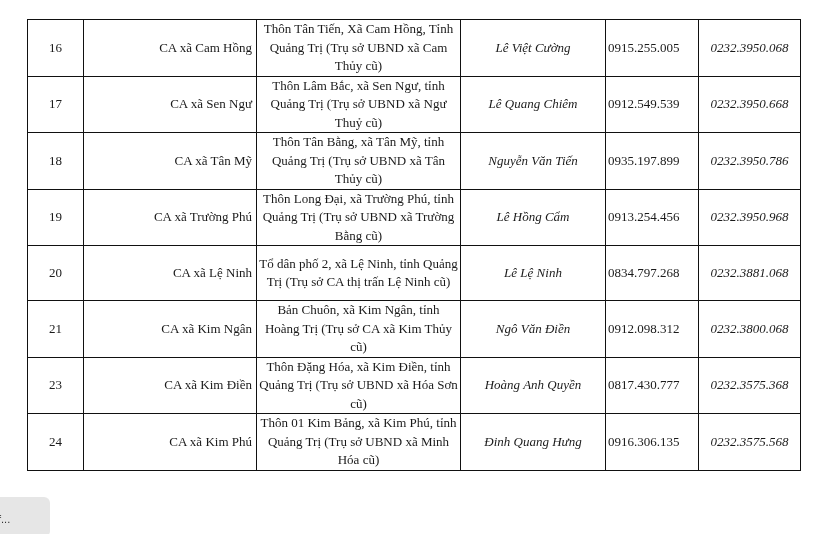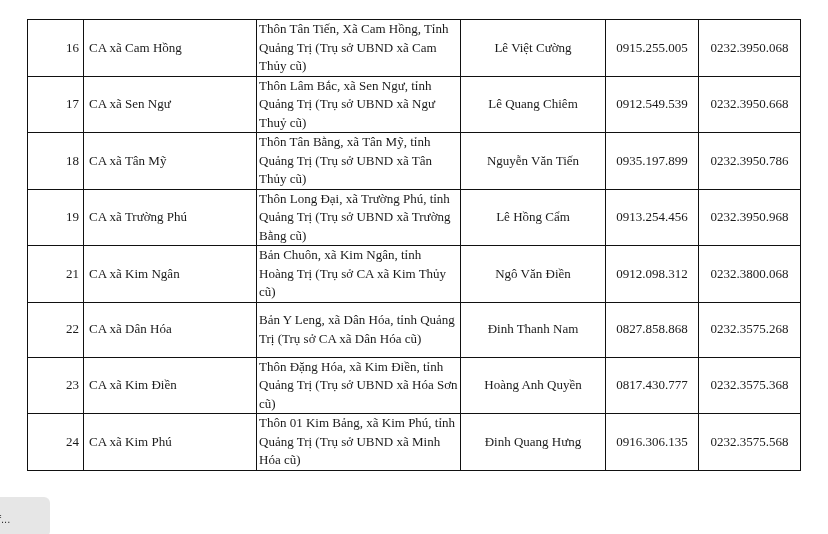--- a/index.html
+++ b/index.html
@@ -24,26 +24,26 @@
       font-size: 13px;
       line-height: 18.5px;
     }
     .doc-table td {
       border: 1px solid #111111;
       padding: 0 4px;
       height: 55px;
       vertical-align: middle;
       box-sizing: border-box;
     }
-    .c-stt { width: 56px; text-align: right; }
-    .c-unit { width: 173px; text-align: left; padding-left: 5px !important; }
-    .c-addr { width: 204px; padding: 0 2px !important; margin-top: 28px; }
-    .c-name { width: 145px; text-align: center; }
-    .c-mobile { width: 93px; text-align: center; padding: 0 2px !important; }
-    .c-phone { width: 102px; text-align: center; padding: 0 2px !important; }
+    .c-stt { width: 56px; text-align: center; }
+    .c-unit { width: 173px; text-align: right; padding-left: 5px !important; }
+    .c-addr { width: 204px; text-align: center; padding: 0 2px !important; margin-top: 28px; }
+    .c-name { width: 145px; text-align: center; font-style: italic; }
+    .c-mobile { width: 93px; padding: 0 2px !important; }
+    .c-phone { width: 102px; text-align: center; padding: 0 2px !important; font-style: italic; }
 
     .overlay-chip {
       position: absolute;
       left: -10px;
       top: 497px;
       width: 60px;
       height: 40px;
       background: #e6e6e6;
       border-radius: 6px;
       font-family: "Liberation Sans", "DejaVu Sans", sans-serif;
@@ -86,34 +86,34 @@
     </tr>
     <tr>
       <td class="c-stt">19</td>
       <td class="c-unit">CA xã Trường Phú</td>
       <td class="c-addr">Thôn Long Đại, xã Trường Phú, tỉnh Quảng Trị (Trụ sở UBND xã Trường Bằng cũ)</td>
       <td class="c-name">Lê Hồng Cẩm</td>
       <td class="c-mobile">0913.254.456</td>
       <td class="c-phone">0232.3950.968</td>
     </tr>
     <tr>
+      <td class="c-stt">20</td>
+      <td class="c-unit">CA xã Lệ Ninh</td>
+      <td class="c-addr">Tổ dân phố 2, xã Lệ Ninh, tỉnh Quảng Trị (Trụ sở CA thị trấn Lệ Ninh cũ)</td>
+      <td class="c-name">Lê Lệ Ninh</td>
+      <td class="c-mobile">0834.797.268</td>
+      <td class="c-phone">0232.3881.068</td>
+    </tr>
+    <tr>
       <td class="c-stt">21</td>
       <td class="c-unit">CA xã Kim Ngân</td>
       <td class="c-addr">Bản Chuôn, xã Kim Ngân, tỉnh Hoàng Trị (Trụ sở CA xã Kim Thủy cũ)</td>
       <td class="c-name">Ngô Văn Điền</td>
       <td class="c-mobile">0912.098.312</td>
       <td class="c-phone">0232.3800.068</td>
-    </tr>
-    <tr>
-      <td class="c-stt">22</td>
-      <td class="c-unit">CA xã Dân Hóa</td>
-      <td class="c-addr">Bản Y Leng, xã Dân Hóa, tỉnh Quảng Trị (Trụ sở CA xã Dân Hóa cũ)</td>
-      <td class="c-name">Đinh Thanh Nam</td>
-      <td class="c-mobile">0827.858.868</td>
-      <td class="c-phone">0232.3575.268</td>
     </tr>
     <tr>
       <td class="c-stt">23</td>
       <td class="c-unit">CA xã Kim Điền</td>
       <td class="c-addr">Thôn Đặng Hóa, xã Kim Điền, tỉnh Quảng Trị (Trụ sở UBND xã Hóa Sơn cũ)</td>
       <td class="c-name">Hoàng Anh Quyền</td>
       <td class="c-mobile">0817.430.777</td>
       <td class="c-phone">0232.3575.368</td>
     </tr>
     <tr>

